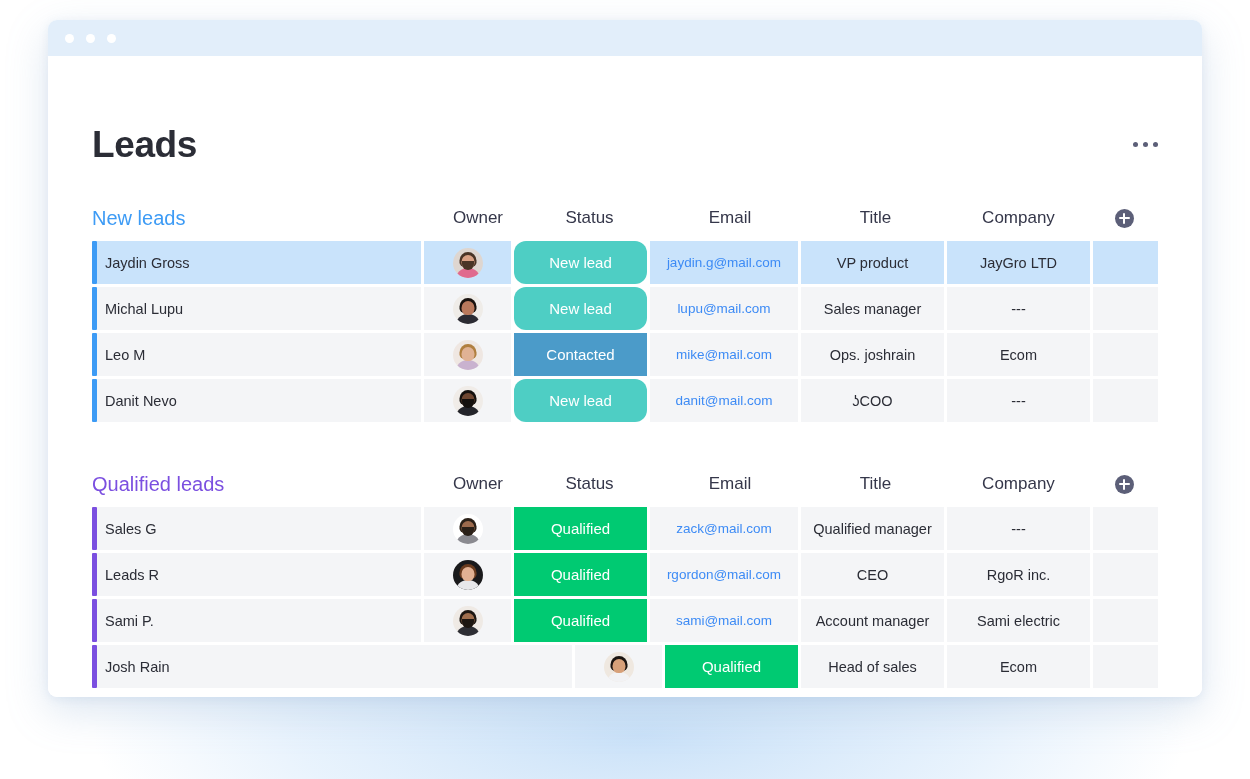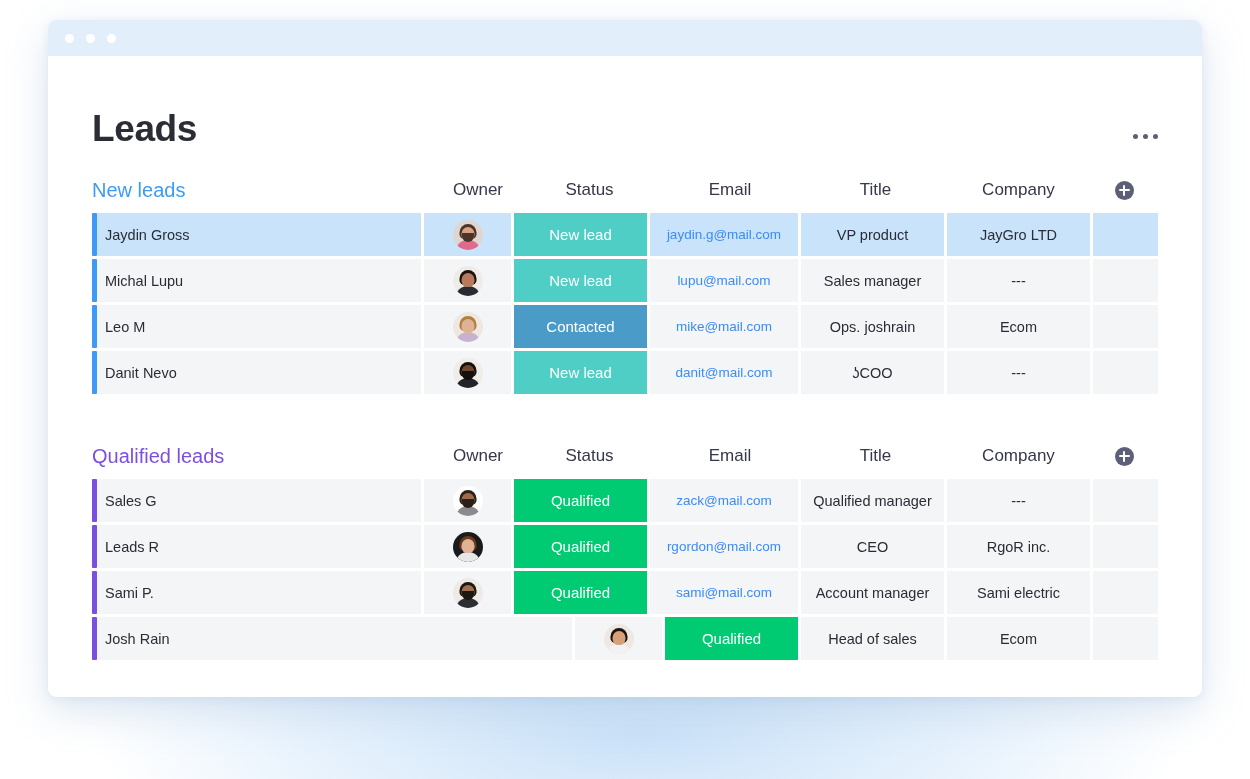--- a/index.html
+++ b/index.html
@@ -53,23 +53,23 @@
   .window-body {
     height: 641px;
     background: #ffffff;
     padding: 0 44px;
     position: relative;
   }
 
   
   .page-head {
     display: flex;
-    align-items: center;
+    align-items: flex-start;
     justify-content: space-between;
-    padding-top: 54px;
+    padding-top: 70px;
   }
   .page-title {
     font-size: 37px;
     font-weight: 700;
     color: #2b2d36;
     letter-spacing: -0.4px;
     line-height: 1;
   }
   .kebab {
     display: flex;
@@ -79,21 +79,21 @@
     cursor: pointer;
   }
   .kebab i {
     display: block;
     width: 5px; height: 5px;
     border-radius: 50%;
     background: #5c5f78;
   }
 
   
-  .board { margin-top: 28px; }
+  .board { margin-top: 40px; }
   .board.second { margin-top: 47px; }
 
   .board-head {
     display: flex;
     align-items: center;
     height: 30px;
     margin-bottom: 8px;
   }
   .group-title {
     font-size: 20px;
@@ -169,21 +169,21 @@
   .cell.status  { width: 133px; color: #ffffff; font-size: 15px; }
   .cell.email   { width: 148px; color: #3d8bf5; font-size: 13.5px; text-align: right; }
   .cell.title   { width: 143px; }
   .cell.company { width: 143px; }
   .cell.extra   { width: 65px; }
 
   .row.highlight .cell { background: #c9e3fb; }
   .row.highlight .cell.status { background: inherit; }
 
   
-  .cell.status.newlead   { background: #4ecec4 !important; }
+  .cell.status.newlead   { background: #4ecec4 !important; border-radius: 12px; }
   .cell.status.contacted { background: #4b9bc9 !important; }
   .cell.status.qualified { background: #00ca72 !important; }
 
   
   .avatar {
     width: 30px; height: 30px;
     border-radius: 50%;
     position: relative;
     overflow: hidden;
     flex: 0 0 auto;

